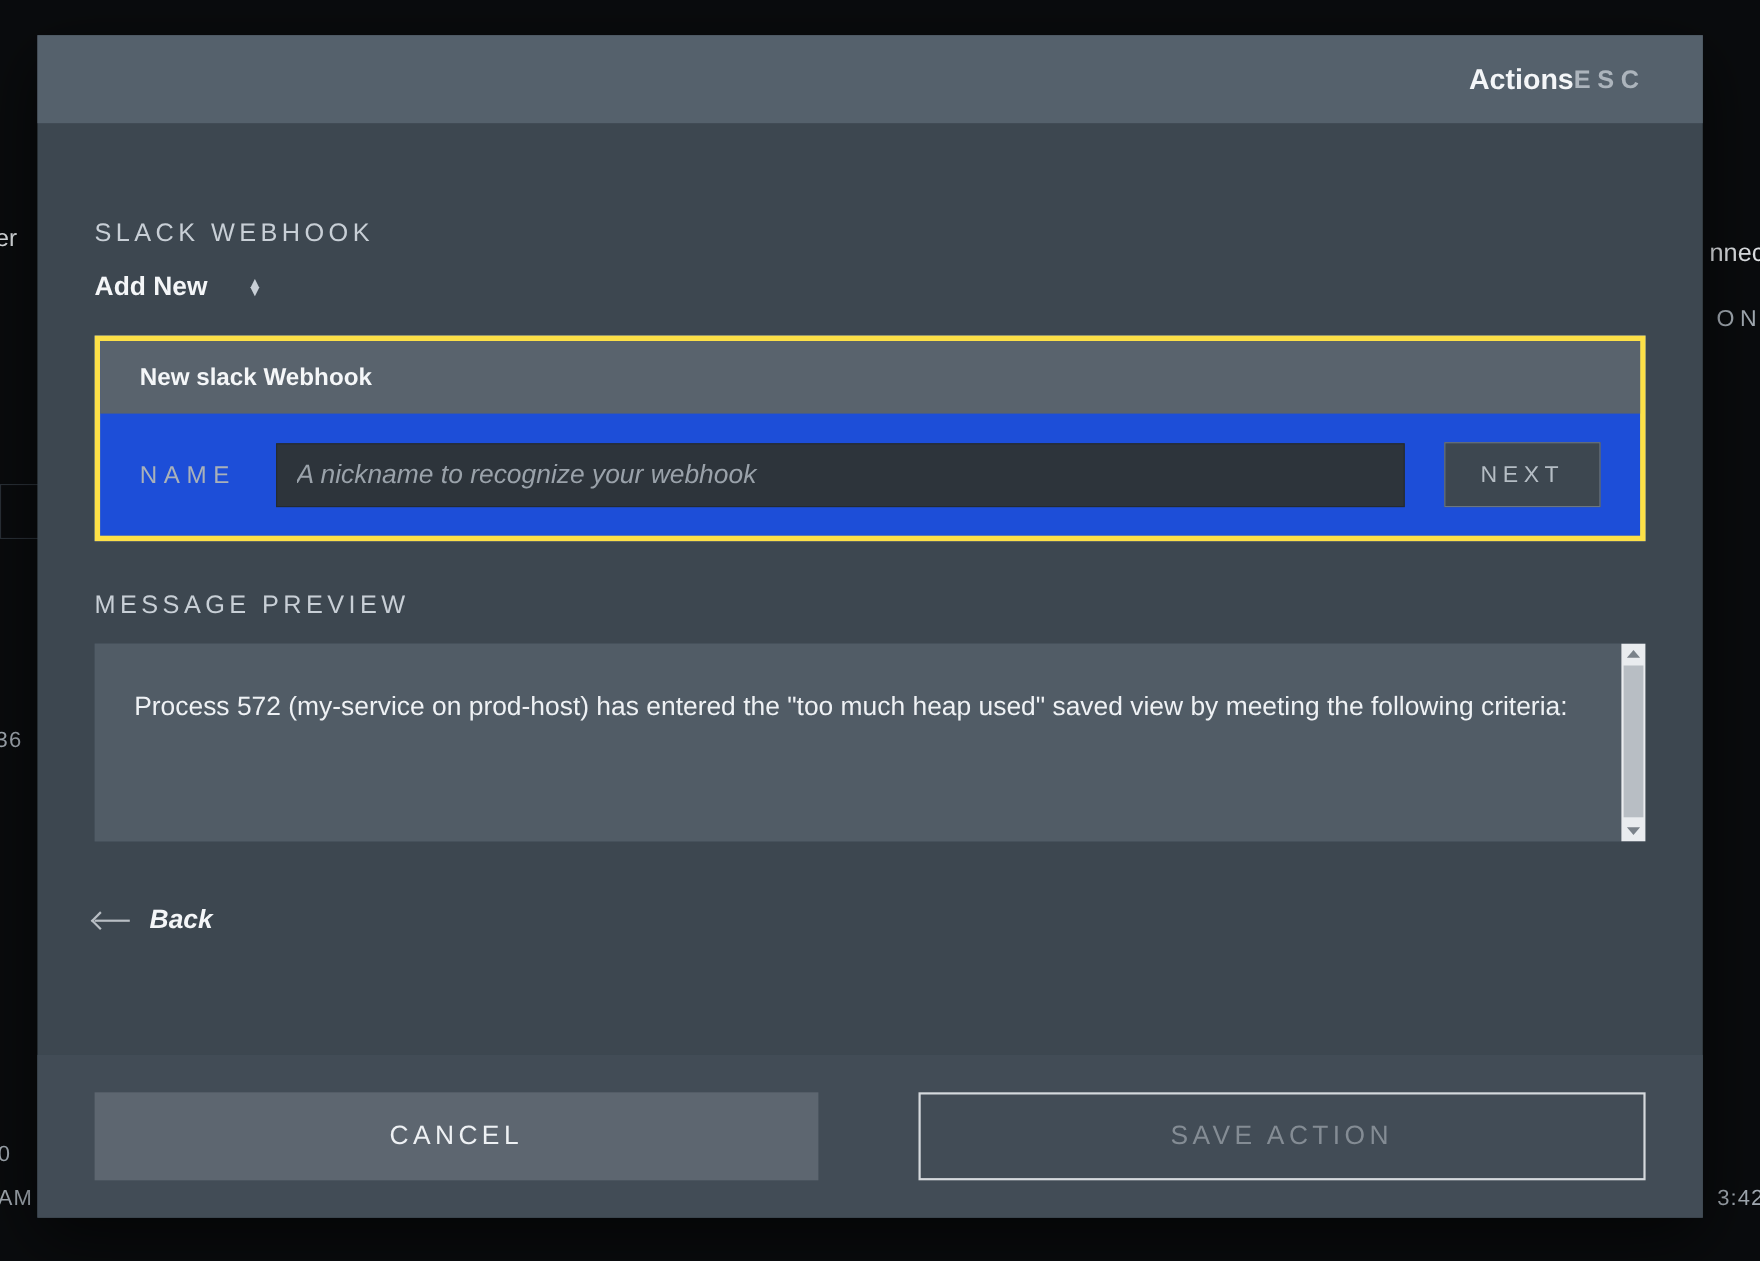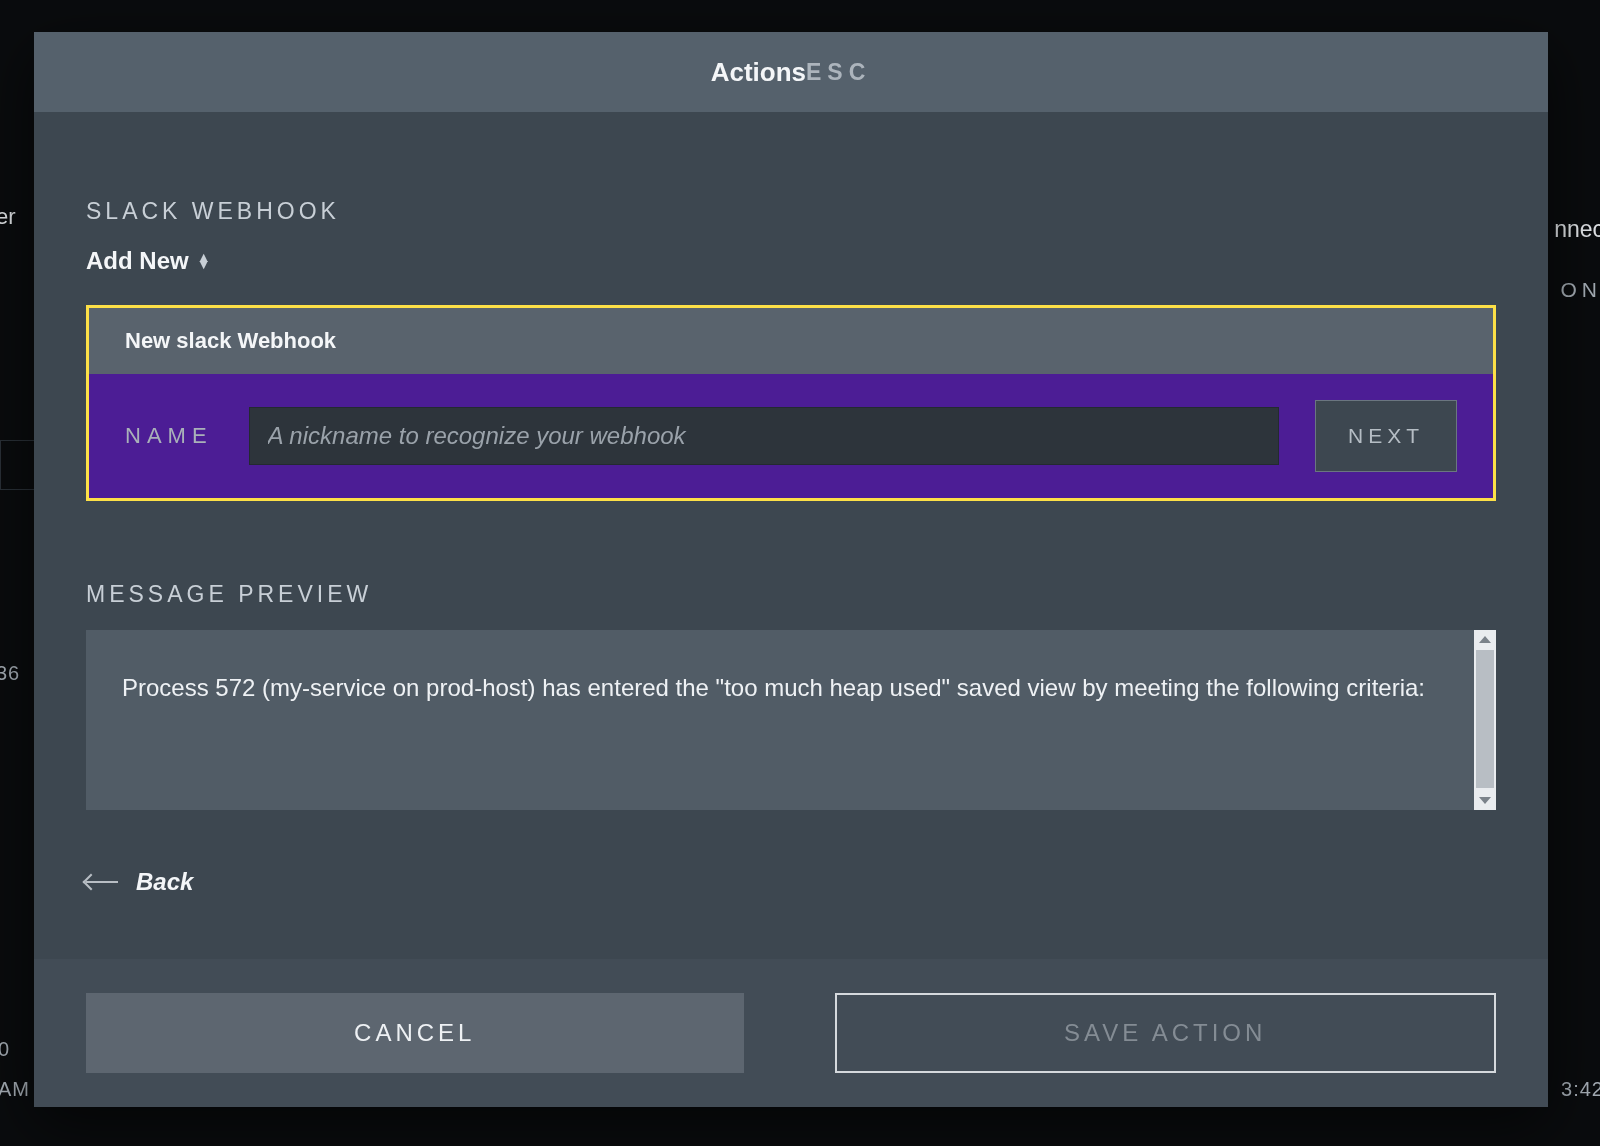--- a/index.html
+++ b/index.html
@@ -57,21 +57,21 @@
     box-shadow: 0 18px 60px rgba(0,0,0,0.6);
     display: flex;
     flex-direction: column;
   }
 
   .modal-header {
     height: 80px;
     background: #55616c;
     display: flex;
     align-items: center;
-    justify-content: center;
+    justify-content: flex-end;
     padding: 0 52px;
     flex: 0 0 auto;
   }
   .modal-title {
     font-size: 26px;
     font-weight: 700;
     color: #f4f6f8;
   }
   .modal-esc {
     font-size: 23px;
@@ -97,35 +97,36 @@
   }
 
   .add-new {
     display: inline-flex;
     align-items: center;
     font-size: 24px;
     font-weight: 700;
     color: #f4f6f8;
     cursor: pointer;
     margin-bottom: 30px;
+    gap: 28px;
   }
   .add-new .sort-icon {
     margin-left: 8px;
     display: inline-flex;
     flex-direction: column;
     line-height: 0.48;
     font-size: 14px;
     color: #c8cfd6;
   }
   .add-new .sort-icon span { display:block; }
 
   .webhook-card {
-    border: 3px solid #fde047;
-    background: #4c1d95;
-    margin-bottom: 80px;
+    border: 5px solid #fde047;
+    background: #1d4ed8;
+    margin-bottom: 44px;
   }
   .webhook-card-header {
     background: #59636d;
     padding: 20px 36px;
     font-size: 22px;
     font-weight: 700;
     color: #f4f6f8;
   }
   .webhook-card-body {
     display: flex;
@@ -148,21 +149,21 @@
     font-size: 24px;
     font-style: italic;
     padding: 0 18px;
     outline: none;
   }
   .name-input::placeholder {
     color: #9aa2aa;
     font-style: italic;
   }
   .next-btn {
-    height: 72px;
+    height: 59px;
     padding: 0 32px;
     background: #3d4750;
     border: 1px solid #6b7680;
     color: #b5bdc4;
     font-size: 21px;
     letter-spacing: 5px;
     font-weight: 500;
     cursor: pointer;
   }
 

